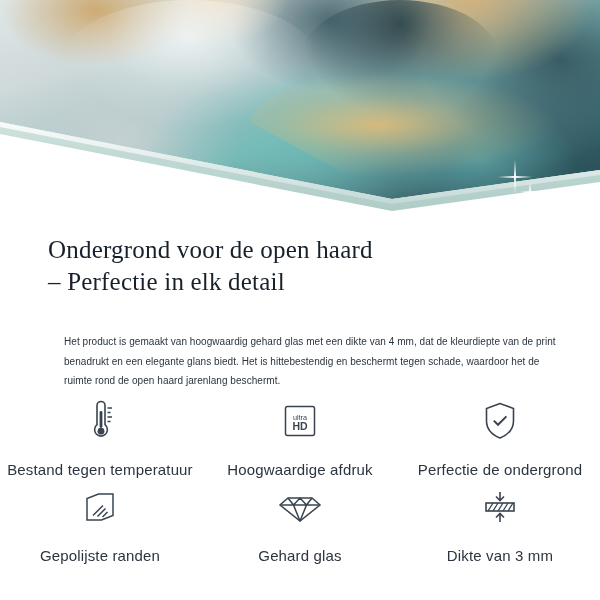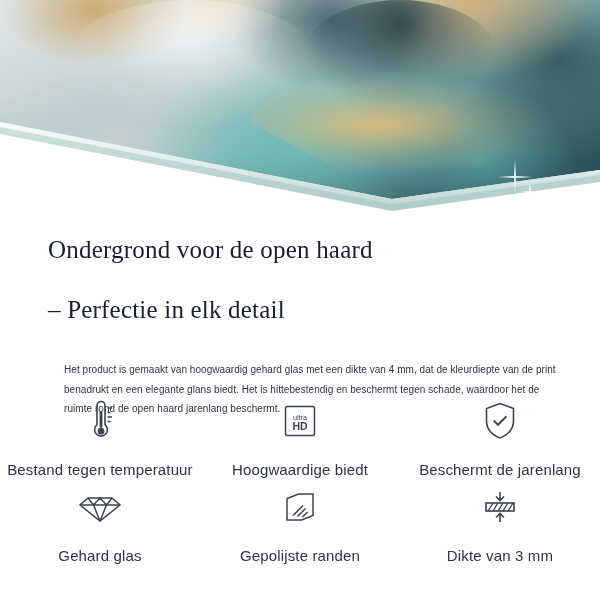--- a/index.html
+++ b/index.html
@@ -140,21 +140,21 @@
   .headline {
     margin: 0;
     padding: 16px 36px 0 36px;
     font-family: "Liberation Serif", serif;
     font-size: 25px;
     line-height: 1.28;
     font-weight: 400;
     color: #17212b;
     letter-spacing: 0.2px;
   }
-  .headline .line2 { display: block; margin-top: 28px; }
+  .headline .line2 { display: block; }
   .body-copy {
     margin: 16px;
     padding: 18px 40px 0 36px;
     font-size: 10px;
     line-height: 1.95;
     color: #2b3440;
     letter-spacing: 0.05px;
   }
 
   
@@ -228,51 +228,51 @@
     </div>
 
     <div class="feature">
       <div class="feature-icon">
         <svg width="40" height="40" viewBox="0 0 40 40">
           <rect x="5.5" y="5.5" width="29" height="29" rx="2" fill="none" stroke="#3a4450" stroke-width="1.5"></rect>
           <text x="20" y="18.5" text-anchor="middle" font-family="Liberation Sans, sans-serif" font-size="7.2" fill="#3a4450">ultra</text>
           <text x="20" y="29" text-anchor="middle" font-family="Liberation Sans, sans-serif" font-size="10.5" font-weight="bold" fill="#3a4450">HD</text>
         </svg>
       </div>
-      <div class="feature-label">Hoogwaardige biedt</div>
+      <div class="feature-label">Hoogwaardige afdruk</div>
     </div>
 
     <div class="feature">
       <div class="feature-icon">
         <svg width="40" height="44" viewBox="0 0 40 44" fill="none" stroke="#3a4450" stroke-width="1.6">
           <path d="M20 4.5 6.5 9.5v12.2c0 8.4 5.8 14.2 13.5 17.3 7.7-3.1 13.5-8.9 13.5-17.3V9.5L20 4.5z"></path>
           <path d="M13.8 21.6 18 25.8l8.4-8.4" stroke-width="2"></path>
         </svg>
       </div>
-      <div class="feature-label">Beschermt de jarenlang</div>
+      <div class="feature-label">Perfectie de ondergrond</div>
+    </div>
+
+    <div class="feature">
+      <div class="feature-icon">
+        <svg width="40" height="40" viewBox="0 0 40 40" fill="none" stroke="#3a4450" stroke-width="1.5">
+          <path d="M7 33V11.5L18.5 7H33v21.5L21.5 33H7z"></path>
+          <path d="M13 28.5l10-10M17.5 29.5l8-8M22.5 30l5-5"></path>
+        </svg>
+      </div>
+      <div class="feature-label">Gepolijste randen</div>
     </div>
 
     <div class="feature">
       <div class="feature-icon">
         <svg width="44" height="40" viewBox="0 0 44 40" fill="none" stroke="#3a4450" stroke-width="1.5">
           <path d="M10 10h24l8 7-20 16L2 17l8-7z" transform="translate(0,1)"></path>
           <path d="M10 11 15.5 18 22 34M34 11l-5.5 7L22 34M2.6 18h38.8M15.5 18l6.5-7 6.5 7"></path>
         </svg>
       </div>
       <div class="feature-label">Gehard glas</div>
-    </div>
-
-    <div class="feature">
-      <div class="feature-icon">
-        <svg width="40" height="40" viewBox="0 0 40 40" fill="none" stroke="#3a4450" stroke-width="1.5">
-          <path d="M7 33V11.5L18.5 7H33v21.5L21.5 33H7z"></path>
-          <path d="M13 28.5l10-10M17.5 29.5l8-8M22.5 30l5-5"></path>
-        </svg>
-      </div>
-      <div class="feature-label">Gepolijste randen</div>
     </div>
 
     <div class="feature">
       <div class="feature-icon">
         <svg width="44" height="40" viewBox="0 0 44 40" fill="none" stroke="#3a4450" stroke-width="1.6">
           <path d="M22 5v8M18 9.5l4 4 4-4"></path>
           <rect x="8" y="16" width="28" height="8" fill="none"></rect>
           <path d="M10 24l5-8M15 24l5-8M20 24l5-8M25 24l5-8M30 24l5-8" stroke-width="1.3"></path>
           <path d="M22 35v-8M18 30.5l4-4 4 4"></path>
         </svg>

